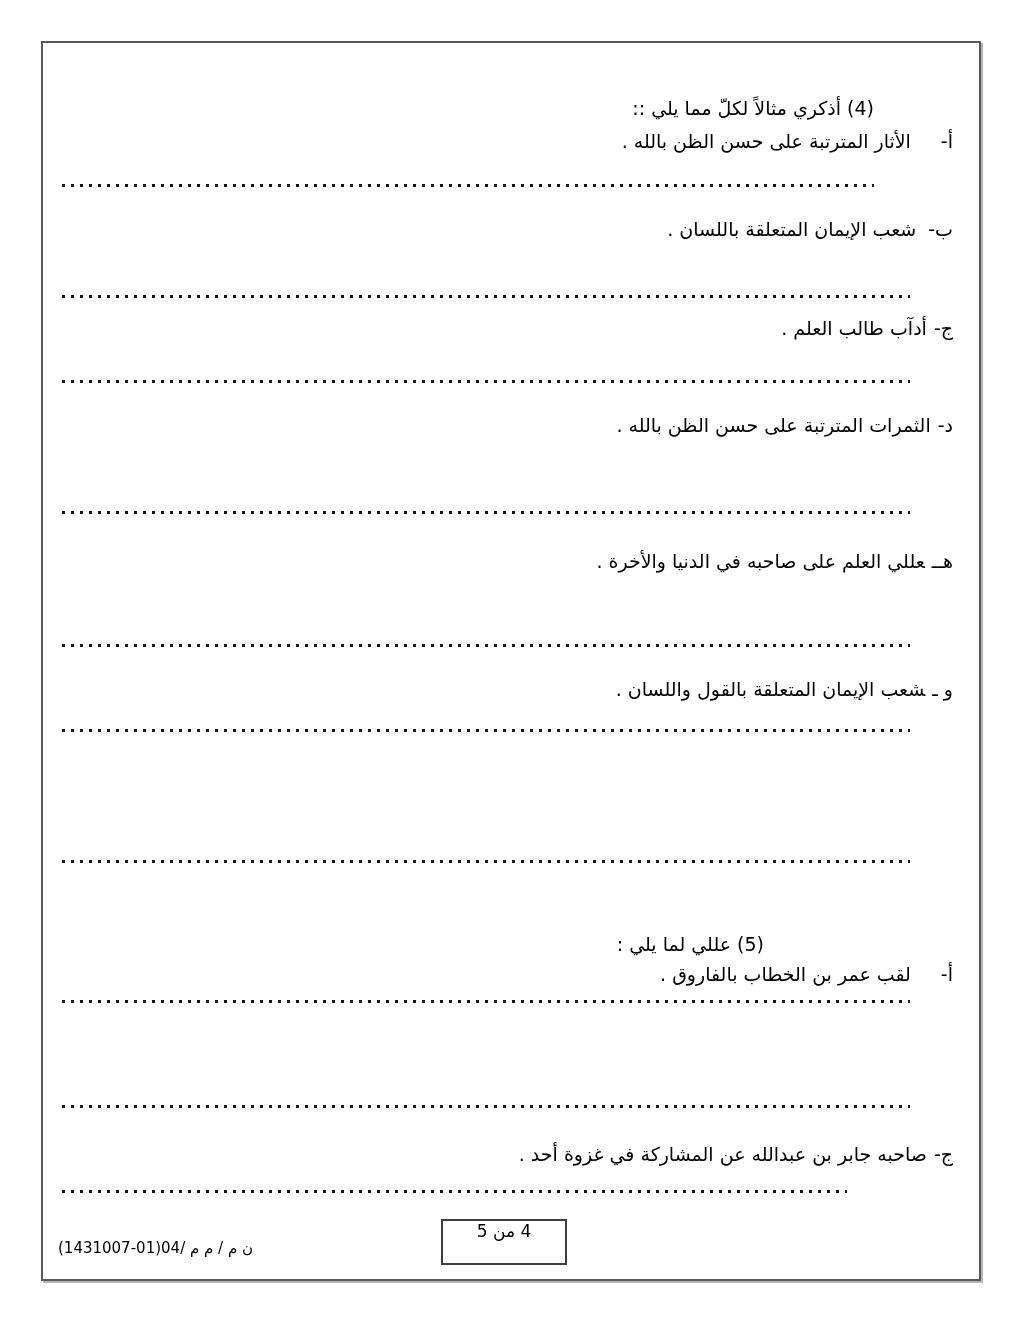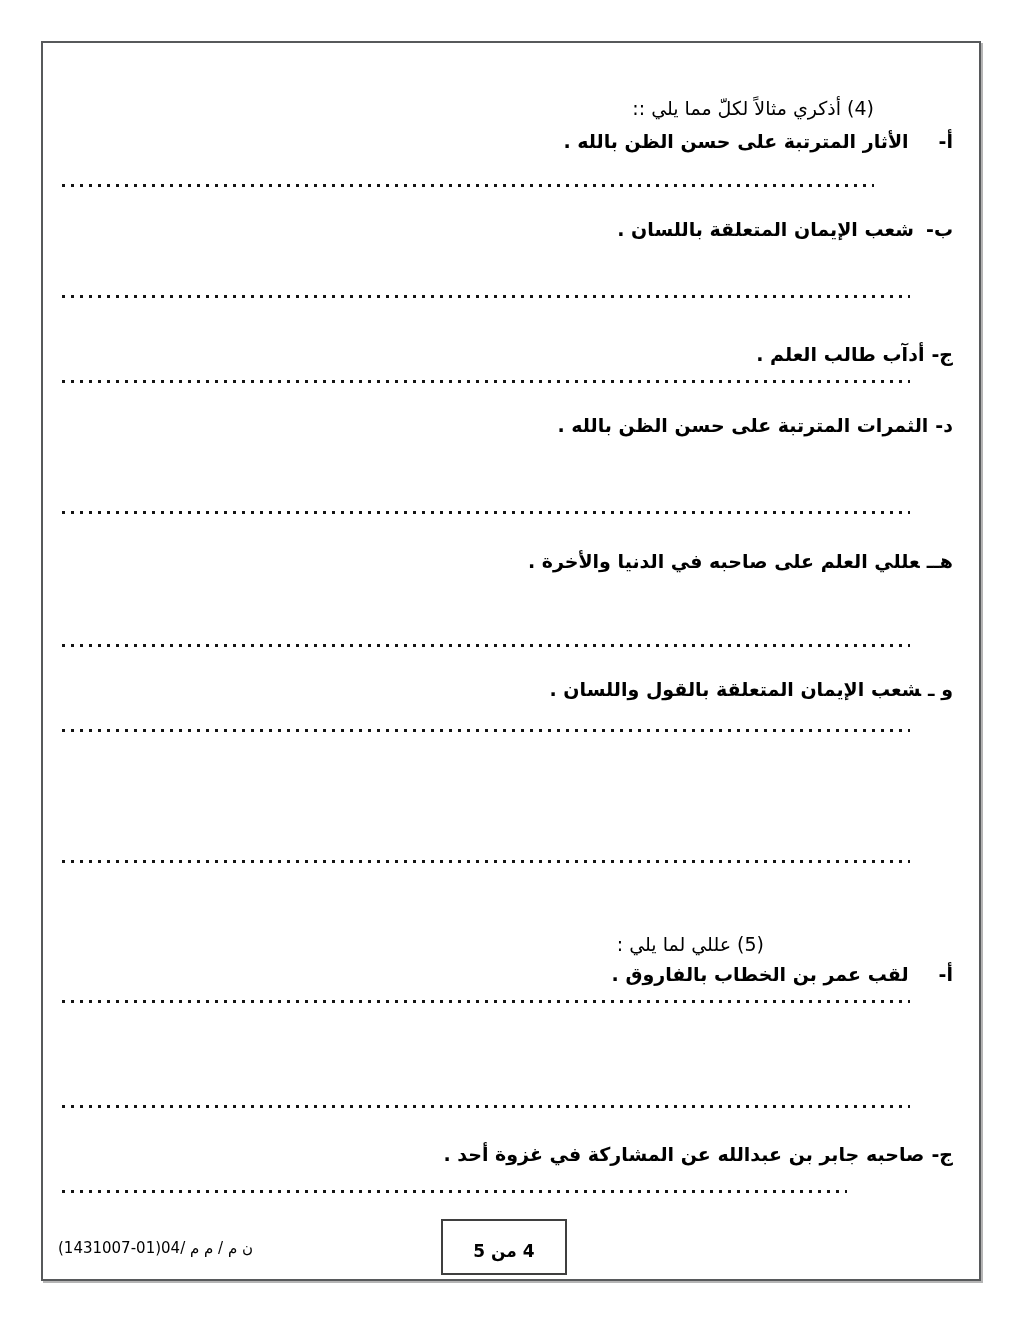--- a/index.html
+++ b/index.html
@@ -13,52 +13,52 @@
     box-shadow:2px 2px 0 #b5b5b5;
   }
   .q-title{
     position:absolute;direction:rtl;white-space:nowrap;
     font-weight:normal;font-size:19px;line-height:26px;
   }
   .q4t{right:105px;top:52px;}
   .q5t{right:215px;top:888px;}
   .item{
     position:absolute;right:26px;direction:rtl;white-space:nowrap;
-    font-weight:bold;font-size:19px;line-height:26px;text-align:right;
+    font-weight:normal;font-size:19px;line-height:26px;text-align:right;
   }
   .marker{margin-left:7px;}
   .tabbed .marker{margin-left:30px;}
   .dots{
     position:absolute;left:19px;height:3px;
     background:repeating-linear-gradient(to right,#141414 0 3px,transparent 3px 9px);
   }
   .pagebox{
-    position:absolute;left:398px;top:1176px;width:126px;height:56px;
+    position:absolute;left:398px;top:1176px;width:126px;height:46px;
     border:2px solid #3f3f3f;box-sizing:border-box;
-    direction:rtl;text-align:center;font-size:17px;padding-top:20px;font-weight:bold;
+    direction:rtl;text-align:center;font-size:17px;padding-top:0;
   }
   .footer{
     position:absolute;left:15px;top:1196px;direction:rtl;
     font-size:15px;white-space:nowrap;
   }
 </style>
 </head>
 <body>
 
 <div class="page">
 
   <div class="q-title q4t">(4) أذكري مثالاً لكلّ مما يلي ::</div>
 
   <div class="item tabbed" style="top:85px"><span class="marker">أ-</span><span>الأثار المترتبة على حسن الظن بالله .</span></div>
   <div class="dots" style="top:141px;width:812px"></div>
 
   <div class="item" style="top:173px"><span class="marker" style="margin-left:12px">ب-</span><span>شعب الإيمان المتعلقة باللسان .</span></div>
   <div class="dots" style="top:252px;width:848px"></div>
 
-  <div class="item" style="top:298px"><span class="marker">ج-</span><span>أدآب طالب العلم .</span></div>
+  <div class="item" style="top:272px"><span class="marker">ج-</span><span>أدآب طالب العلم .</span></div>
   <div class="dots" style="top:337px;width:848px"></div>
 
   <div class="item" style="top:369px"><span class="marker">د-</span><span>الثمرات المترتبة على حسن الظن بالله .</span></div>
   <div class="dots" style="top:468px;width:848px"></div>
 
   <div class="item" style="top:505px"><span class="marker">هــ</span><span>عللي العلم على صاحبه في الدنيا والأخرة .</span></div>
   <div class="dots" style="top:601px;width:848px"></div>
 
   <div class="item" style="top:633px"><span class="marker">و ـ</span><span>شعب الإيمان المتعلقة بالقول واللسان .</span></div>
   <div class="dots" style="top:686px;width:848px"></div>

